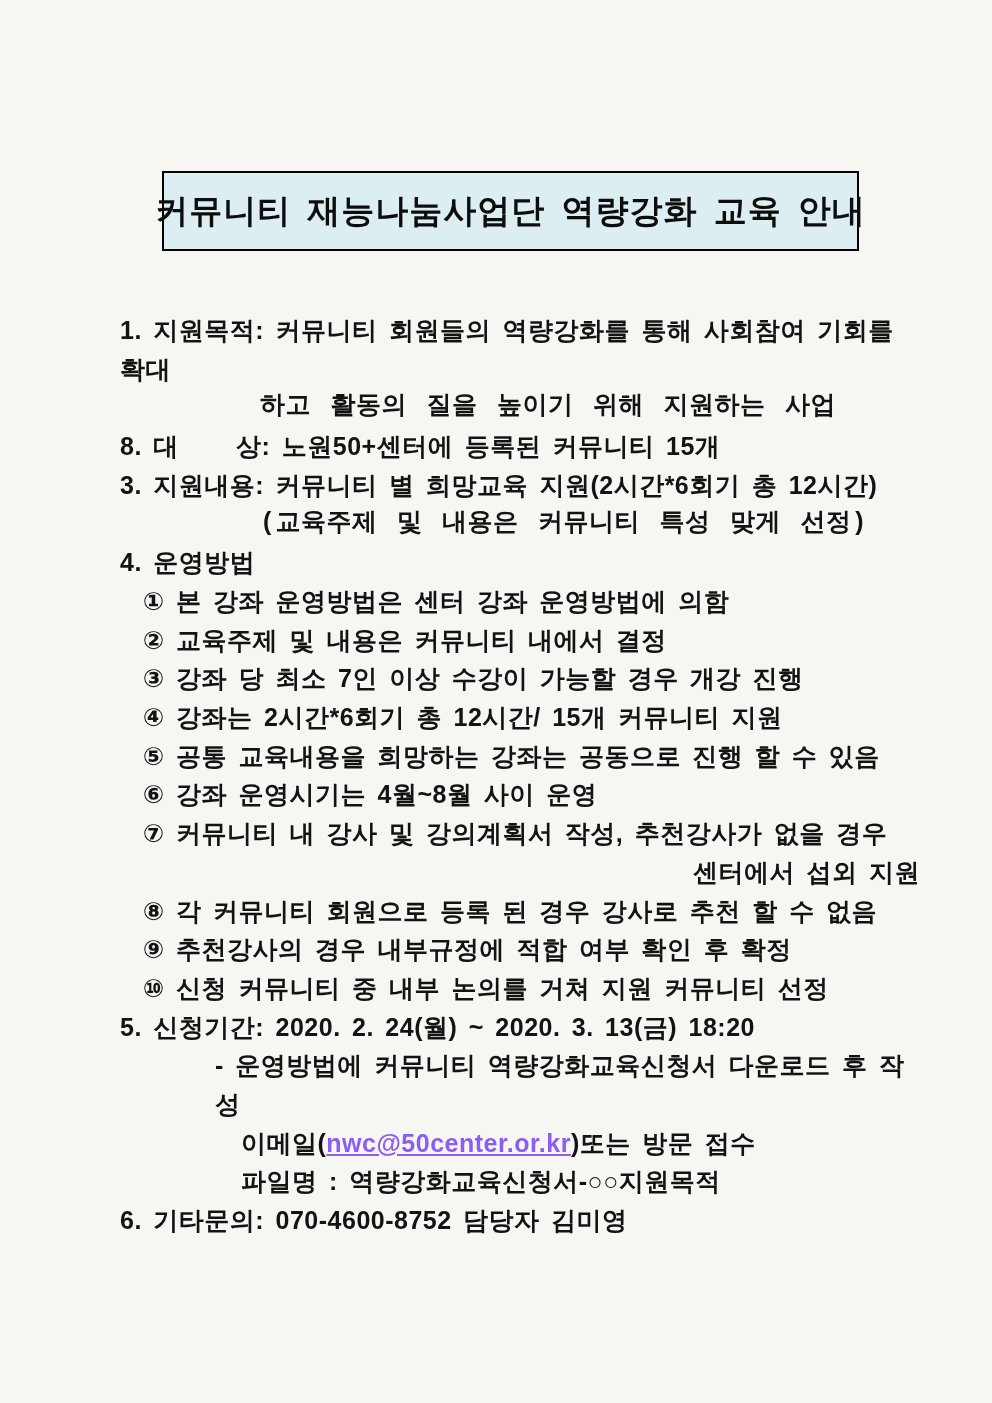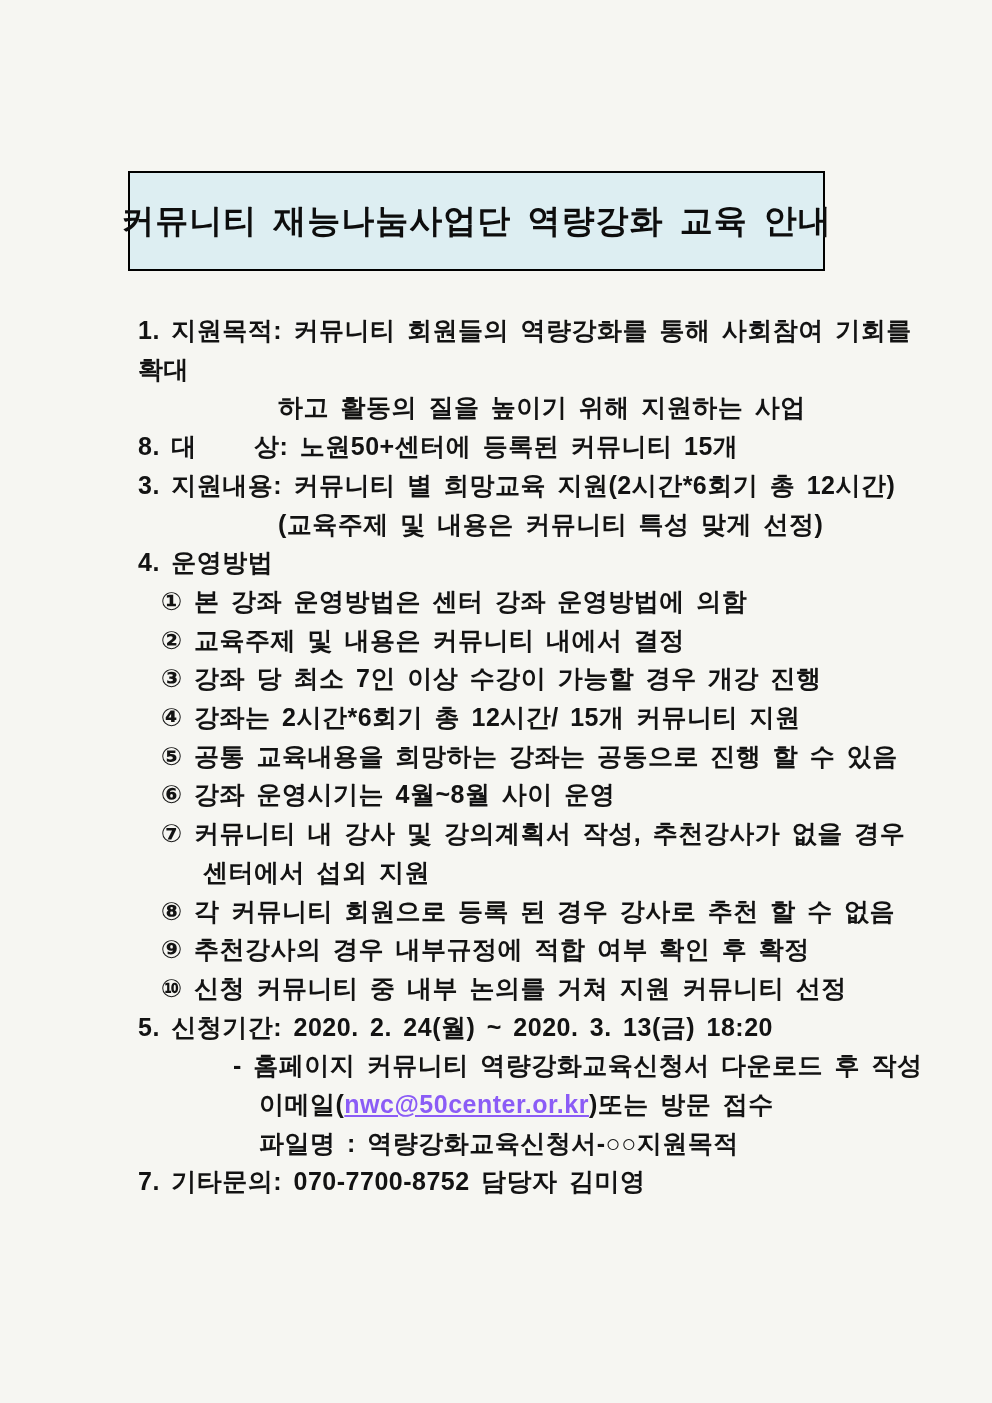--- a/index.html
+++ b/index.html
@@ -11,59 +11,59 @@
     width: 992px;
     height: 1403px;
     margin: 0 auto;
     background: #f6f6f2;
     overflow: hidden;
     color: #111111;
   }
 
   .title-box {
     position: absolute;
-    left: 128px;
+    left: 162px;
     top: 171px;
     width: 697px;
-    height: 100px;
+    height: 80px;
     background: #ddeef2;
     border: 2px solid #000000;
     display: flex;
     align-items: center;
     justify-content: center;
   }
   .title-box .title-text {
     font-size: 33px;
     font-weight: bold;
     letter-spacing: 1px;
     word-spacing: 6px;
     white-space: nowrap;
     color: #0d0d0d;
   }
 
   .doc-body {
     position: absolute;
-    left: 138px;
+    left: 120px;
     top: 311px;
     width: 800px;
     font-size: 25px;
     font-weight: bold;
     letter-spacing: 0.5px;
     word-spacing: 4px;
   }
   .line {
     line-height: 38.7px;
     white-space: pre-wrap;
     color: #131313;
   }
   
   .indent-main        { padding-left: 0; }
   .indent-circled     { padding-left: 23px; }
-  .indent-wrap-circled{ padding-left: 65px; }
-  .indent-wrap-label  { padding-left: 140px; }
+  .indent-wrap-circled{ padding-left: 65px; text-align: right; }
+  .indent-wrap-label  { padding-left: 140px; font-family: Liberation Mono, monospace; }
   .indent-dash        { padding-left: 95px; }
   .indent-sub         { padding-left: 121px; }
 
   .email-link {
     color: #8b5cf6;
     text-decoration: underline;
     cursor: pointer;
   }
 </style>
 </head>
@@ -87,19 +87,19 @@
       <div class="line indent-circled">③ 강좌 당 최소 7인 이상 수강이 가능할 경우 개강 진행</div>
       <div class="line indent-circled">④ 강좌는 2시간*6회기 총 12시간/ 15개 커뮤니티 지원</div>
       <div class="line indent-circled">⑤ 공통 교육내용을 희망하는 강좌는 공동으로 진행 할 수 있음</div>
       <div class="line indent-circled">⑥ 강좌 운영시기는 4월~8월 사이 운영</div>
       <div class="line indent-circled">⑦ 커뮤니티 내 강사 및 강의계획서 작성, 추천강사가 없을 경우</div>
       <div class="line indent-wrap-circled">센터에서 섭외 지원</div>
       <div class="line indent-circled">⑧ 각 커뮤니티 회원으로 등록 된 경우 강사로 추천 할 수 없음</div>
       <div class="line indent-circled">⑨ 추천강사의 경우 내부규정에 적합 여부 확인 후 확정</div>
       <div class="line indent-circled">⑩ 신청 커뮤니티 중 내부 논의를 거쳐 지원 커뮤니티 선정</div>
       <div class="line indent-main">5. 신청기간: 2020. 2. 24(월) ~ 2020. 3. 13(금) 18:20</div>
-      <div class="line indent-dash">- 홈페이지 커뮤니티 역량강화교육신청서 다운로드 후 작성</div>
+      <div class="line indent-dash">- 운영방법에 커뮤니티 역량강화교육신청서 다운로드 후 작성</div>
       <div class="line indent-sub"><span>이메일(</span><span class="email-link">nwc@50center.or.kr</span><span>)또는 방문 접수</span></div>
       <div class="line indent-sub">파일명 : 역량강화교육신청서-○○지원목적</div>
-      <div class="line indent-main">7. 기타문의: 070-7700-8752 담당자 김미영</div>
+      <div class="line indent-main">6. 기타문의: 070-4600-8752 담당자 김미영</div>
     </div>
 
 </div>
 
 </body></html>

